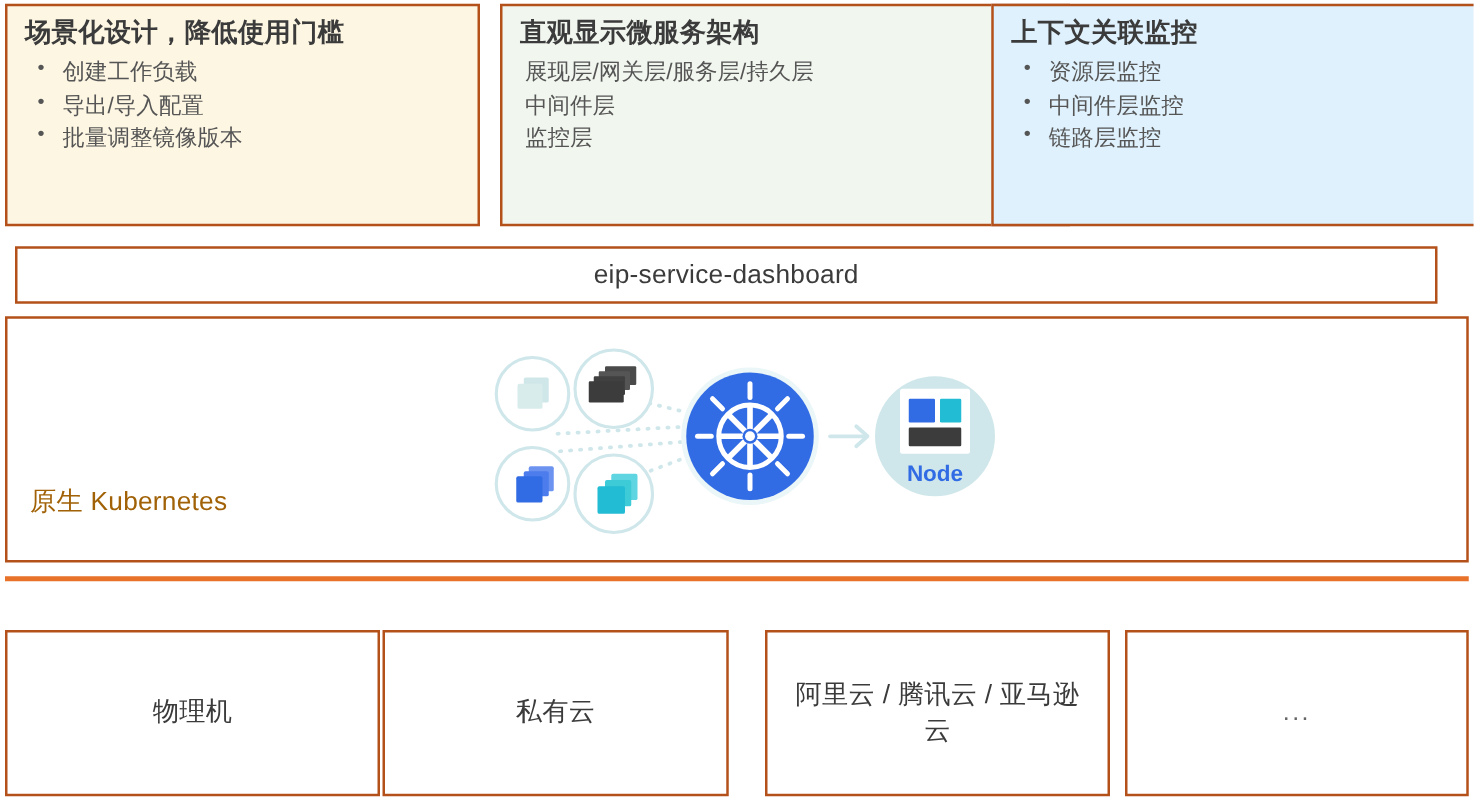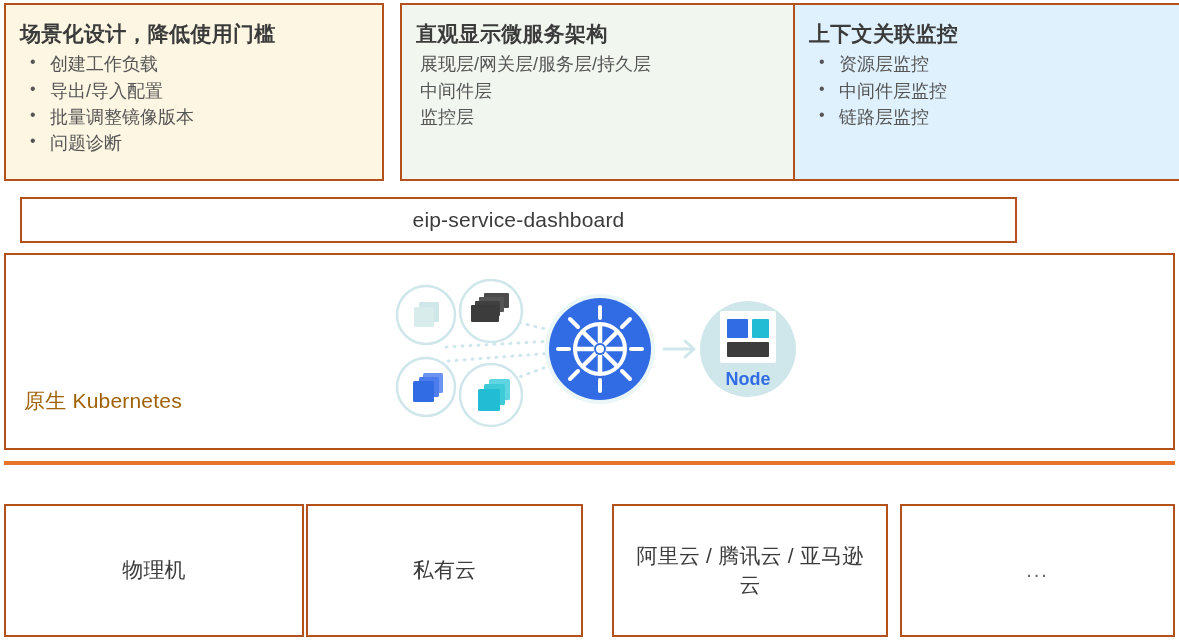--- a/index.html
+++ b/index.html
@@ -21,21 +21,21 @@
     overflow: hidden;
   }
 
   
   .feature-card {
     position: absolute;
     top: 3px;
     height: 178px;
     border: 2px solid #b4511b;
     box-sizing: border-box;
-    padding: 15px 12px 8px 14px;
+    padding: 8px 12px 8px 14px;
   }
   .feature-card.c0 { left: 4px;   width: 380px; background: #fdf6e3; }
   .feature-card.c1 { left: 400px; width: 456px; background: #f1f7ef; }
   .feature-card.c2 { left: 793px; width: 436px; background: #dff1fc; }
 
   .card-title {
     font-size: 21px;
     font-weight: bold;
     color: #3b3b3b;
     line-height: 1.30;
@@ -62,23 +62,23 @@
     position: absolute;
     left: 6px;
     top: -1px;
     font-size: 16px;
     color: #555555;
   }
 
   
   #dashboard-bar {
     position: absolute;
-    left: 20px;
+    left: 12px;
     top: 197px;
-    width: 997px;
+    width: 1138px;
     height: 46px;
     border: 2px solid #b4511b;
     box-sizing: border-box;
     background: #ffffff;
     display: flex;
     align-items: center;
     justify-content: center;
   }
   #dashboard-bar .bar-label {
     font-size: 21px;
@@ -156,21 +156,20 @@
 <body>
 
 <div id="canvas">
 
   <div class="feature-card c0">
     <div class="card-title">场景化设计，降低使用门槛</div>
     <ul class="card-lines bulleted">
       <li>创建工作负载</li>
       <li>导出/导入配置</li>
       <li>批量调整镜像版本</li>
-      <li>问题诊断</li>
     </ul>
   </div>
 
   <div class="feature-card c1">
     <div class="card-title">直观显示微服务架构</div>
     <ul class="card-lines">
       <li>展现层/网关层/服务层/持久层</li>
       <li>中间件层</li>
       <li>监控层</li>
     </ul>

